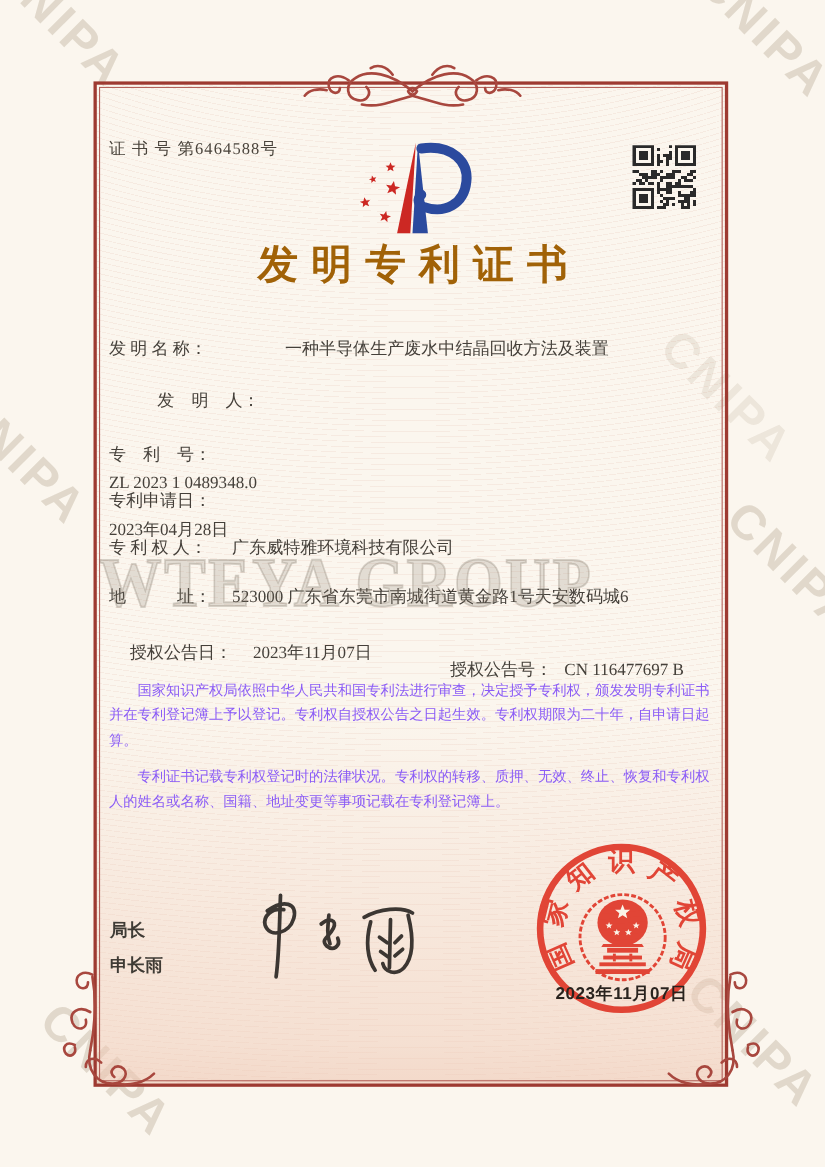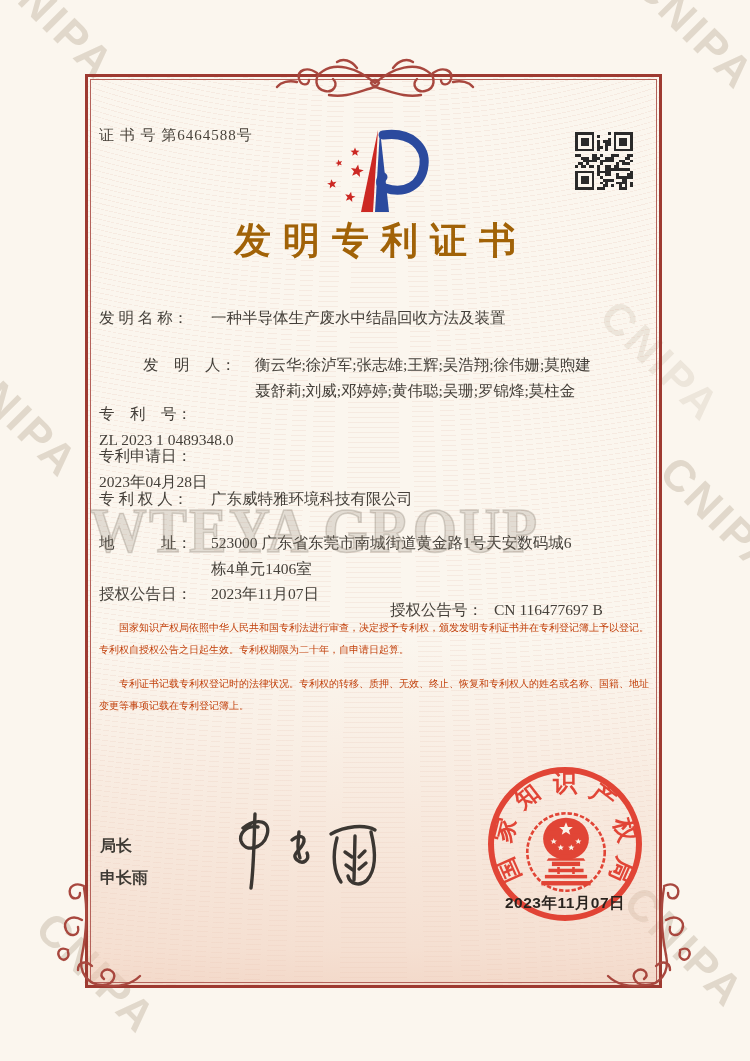--- a/index.html
+++ b/index.html
@@ -43,28 +43,28 @@
     position:absolute;left:0;top:216px;width:750px;z-index:4;
     text-align:center;font-family:"Liberation Sans","DejaVu Sans",sans-serif;
     font-weight:bold;font-size:37px;letter-spacing:12px;color:#a16207;
     text-indent:12px;
   }
   
   .fields{position:absolute;left:99px;width:556px;z-index:4;font-size:15.5px;color:#45403a;}
   .row{position:absolute;left:0;display:flex;line-height:26px;}
   .row .label{width:112px;flex:none;}
   .row .value{flex:1;}
-  .r-name{top:305px;} .r-inv{top:352px;margin-left:44px;} .r-pn{top:401px;flex-direction:column;}
+  .r-name{top:305px;gap:48px;} .r-inv{top:352px;margin-left:44px;} .r-pn{top:401px;flex-direction:column;}
   .r-fd{top:443px;flex-direction:column;} .r-pat{top:486px;} .r-addr{top:530px;} .r-grant{top:581px;}
   .grant-group2{position:absolute;left:291px;top:16px;display:flex;}
   .grant-group2 .label{width:104px;}
   .grant-wrap{position:relative;display:flex;width:100%;}
   
   .body-text{position:absolute;left:99px;top:617px;width:554px;z-index:4;
-    font-size:10px;line-height:22.4px;color:#c2410c;}
+    font-size:13px;line-height:22.4px;color:#8b5cf6;}
   .body-text p{margin:0 0 11px 0;text-indent:2em;font-weight:500;}
   
   .director-title{position:absolute;left:100px;top:836px;z-index:4;font-size:16px;font-weight:bold;
     font-family:"Liberation Sans","DejaVu Sans",sans-serif;color:#3f3b35;}
   .director-name{position:absolute;left:100px;top:868px;z-index:4;font-size:16px;font-weight:bold;
     font-family:"Liberation Sans","DejaVu Sans",sans-serif;color:#3f3b35;}
   .signature{position:absolute;left:213px;top:808px;width:180px;height:88px;z-index:4;}
   
   .seal{position:absolute;left:470px;top:749px;width:190px;height:190px;z-index:5;opacity:0.93;}
   .seal-ring{position:absolute;left:18px;top:18px;width:154px;height:154px;box-sizing:border-box;
@@ -288,45 +288,40 @@
 
 <div class="title">发明专利证书</div>
 
 <div class="fields">
   <div class="row r-name">
     <span class="label">发 明 名 称：</span>
     <span class="value">一种半导体生产废水中结晶回收方法及装置</span>
   </div>
   <div class="row r-inv">
     <span class="label">发　明　人：</span>
-    <span class="value">
-      <span style="display:block">衡云华;徐泸军;张志雄;王辉;吴浩翔;徐伟姗;莫煦建</span>
-      <span style="display:block">聂舒莉;刘威;邓婷婷;黄伟聪;吴珊;罗锦烽;莫柱金</span>
-    </span>
   </div>
   <div class="row r-pn">
     <span class="label">专　利　号：</span>
     <span class="value">ZL 2023 1 0489348.0</span>
   </div>
   <div class="row r-fd">
     <span class="label">专利申请日：</span>
     <span class="value">2023年04月28日</span>
   </div>
   <div class="row r-pat">
     <span class="label">专 利 权 人：</span>
     <span class="value">广东威特雅环境科技有限公司</span>
   </div>
   <div class="row r-addr">
     <span class="label">地　　　址：</span>
     <span class="value">
       <span style="display:block">523000 广东省东莞市南城街道黄金路1号天安数码城6</span>
-      <span style="display:block">栋4单元1406室</span>
     </span>
   </div>
-  <div class="row r-grant" style="width:556px;">
+  <div class="row r-grant" style="width:556px;margin-left:19px;">
     <div class="grant-wrap">
       <span class="label">授权公告日：</span>
       <span class="value" style="flex:none">2023年11月07日</span>
       <span class="grant-group2">
         <span class="label">授权公告号：</span>
         <span class="value">CN 116477697 B</span>
       </span>
     </div>
   </div>
 </div>

